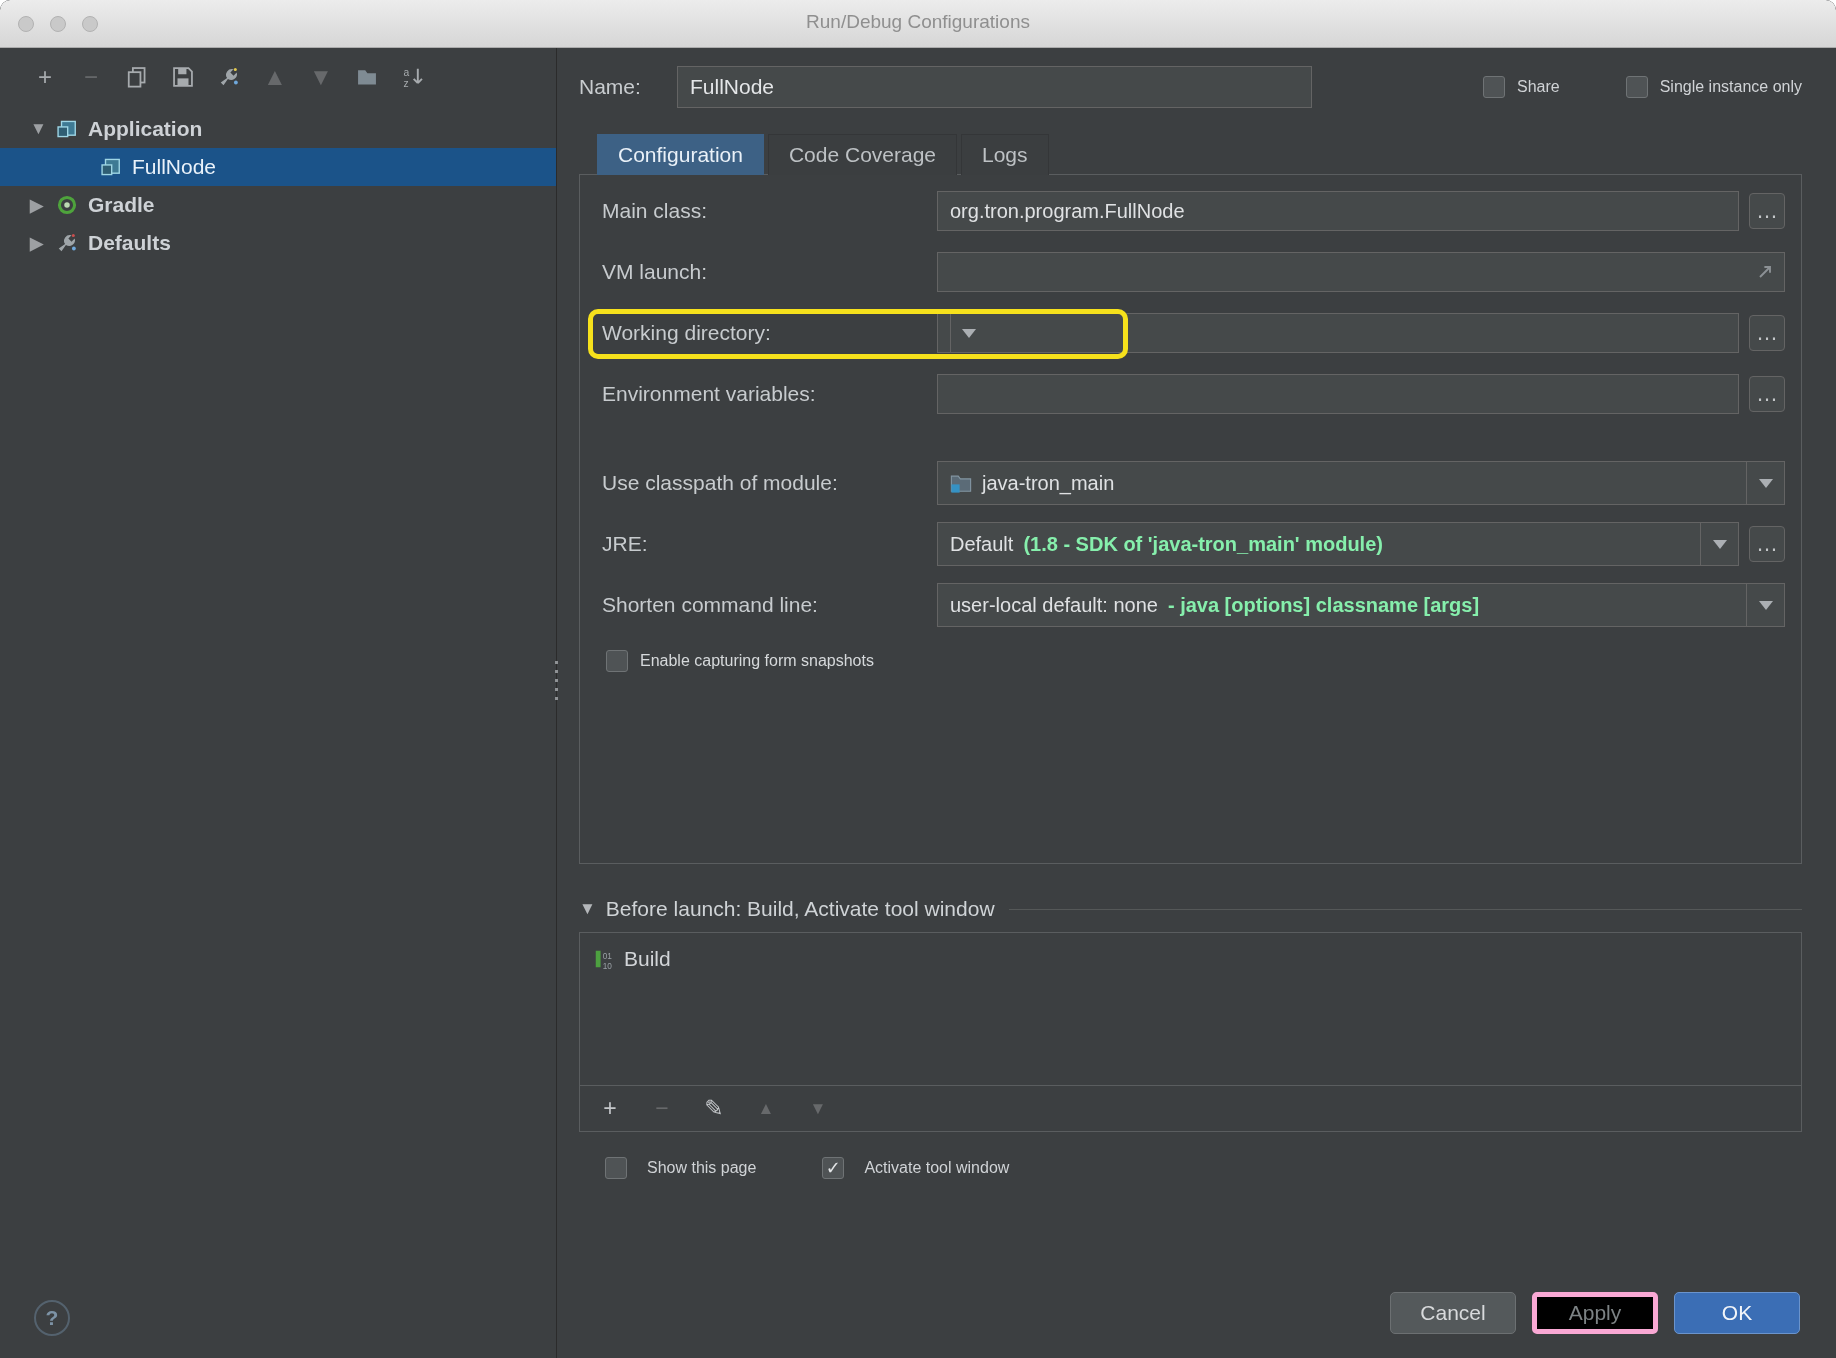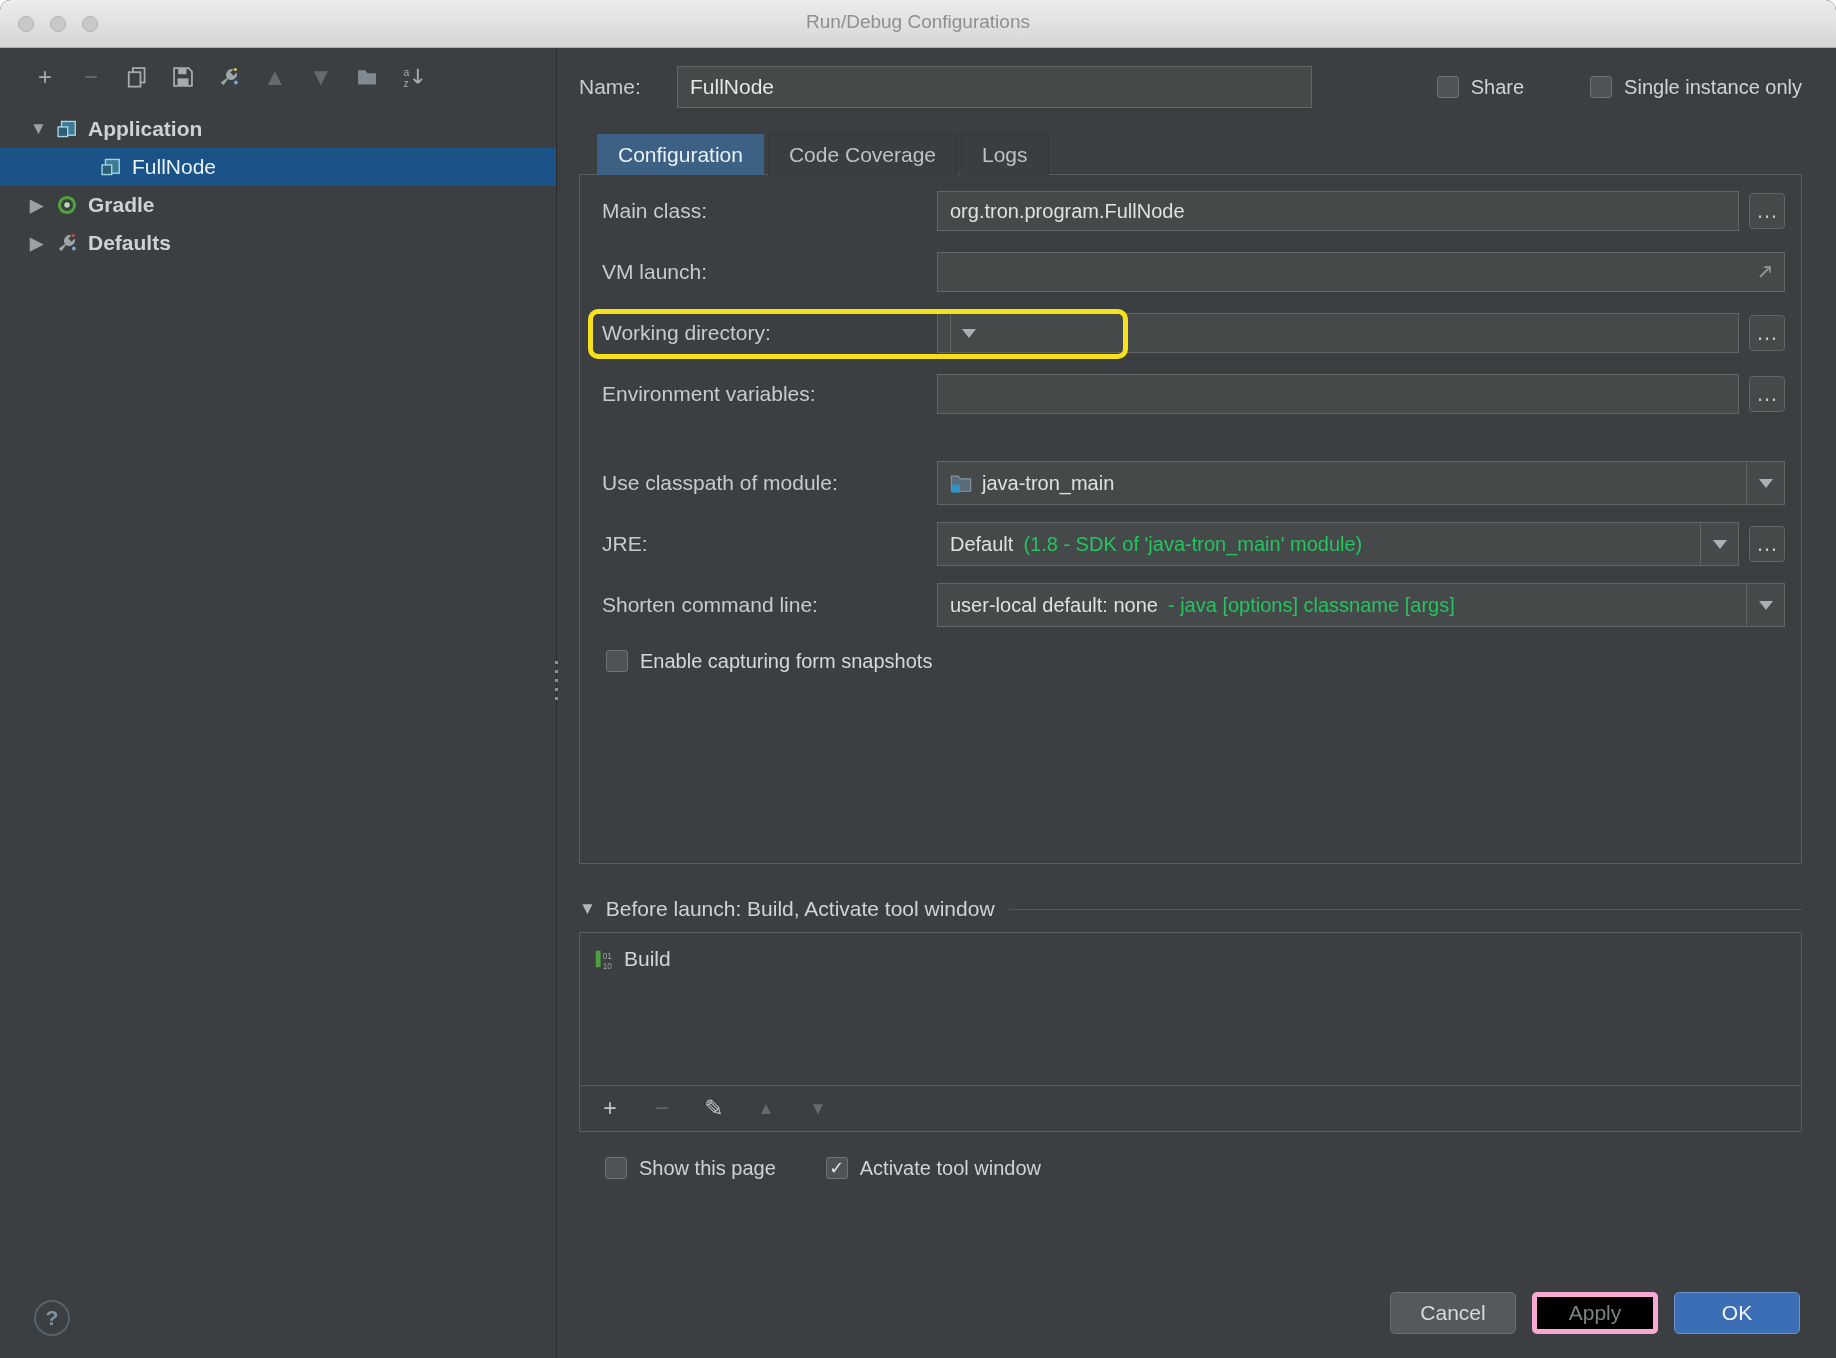--- a/index.html
+++ b/index.html
@@ -36,21 +36,21 @@
     border:2px solid #54626E; color:#7D93A6; font-size:21px; font-weight:bold; display:flex; align-items:center; justify-content:center; }
 
   
   .main { position:relative; flex:1; padding:0 34px 0 22px; }
 
   .name-row { display:flex; align-items:center; margin-top:18px; height:42px; }
   .name-label { width:98px; font-size:21px; color:#C8CCCF; }
   .name-input { width:635px; height:42px; background:#45494A; border:1px solid #646464; color:#E4E6E8; font-size:21px; padding:0 12px; font-family:"Liberation Sans", sans-serif; }
   .flag-group { margin-left:auto; display:flex; align-items:center; gap:12px; }
   .flag-gap { width:42px; }
-  .cb-label { font-size:20px; color:#D0D3D6; }
+  .cb-label { font-size:16px; color:#D0D3D6; }
 
   .checkbox { width:22px; height:22px; background:#4F5355; border:1px solid #6F7375; border-radius:3px;
     display:inline-flex; align-items:center; justify-content:center; flex:none; }
   .checkbox .mark { display:none; color:#E3E5E7; font-size:18px; line-height:1; }
   .checkbox.checked .mark { display:block; }
 
   
   .tabs { display:flex; margin-top:26px; padding-left:18px; position:relative; z-index:2; }
   .tab { padding:8px 20px; font-size:21px; color:#BDC1C4; background:#3B3E40; border:1px solid #343638; border-bottom:none; margin-right:4px; }
   .tab.active { background:#3D6185; color:#EAF1F8; border-color:#3D6185; }
@@ -59,21 +59,21 @@
   .panel { position:relative; border:1px solid #5A5D5F; height:690px; padding:14px 16px 0 22px; margin-top:-1px; }
   .frow { display:flex; align-items:center; height:44px; margin-bottom:17px; }
   .flabel { width:335px; font-size:21px; color:#C7CBCE; flex:none; }
   .tfield { flex:1; height:40px; background:#45494A; border:1px solid #646464; display:flex; align-items:center; padding:0 12px; font-size:20px; color:#DFE1E3; position:relative; }
   .tfield .mono { font-family:"DejaVu Sans Mono", monospace; font-size:20px; }
   .expand-ico { position:absolute; right:9px; top:9px; }
   .combo { flex:1; height:44px; background:#45494A; border:1px solid #646464; display:flex; align-items:center; padding:0 0 0 12px; font-size:20px; color:#DFE1E3; }
   .combo .ctext { flex:1; display:flex; align-items:center; gap:10px; overflow:hidden; white-space:nowrap; }
   .combo-arrow { width:38px; align-self:stretch; border-left:1px solid #646464; display:flex; align-items:center; justify-content:center; flex:none; }
   .combo-arrow::after { content:""; border:7px solid transparent; border-top:9px solid #ABAFB3; margin-top:8px; }
-  .hint { color:#22c55e; }
+  .hint { color:#86efac;font-weight:bold; }
   .dots-btn { width:36px; height:36px; margin-left:10px; background:#45494A; border:1px solid #646464; border-radius:4px;
     color:#C3C6C8; font-size:22px; display:flex; align-items:center; justify-content:center; flex:none; }
   .inner-arrow { align-self:stretch; width:36px; border-left:1px solid #646464; display:flex; align-items:center; justify-content:center; margin-right:-12px; }
   .inner-arrow::after { content:""; border:7px solid transparent; border-top:9px solid #ABAFB3; margin-top:8px; }
   .gap28 { height:28px; }
   .snap-row { display:flex; align-items:center; gap:12px; margin-top:6px; padding-left:4px; height:34px; }
   .snap-row .cb-label { color:#D6D9DB; }
 
   .highlight-box { position:absolute; left:8px; top:134px; width:540px; height:50px; border:5px solid #F6E11C; border-radius:10px; pointer-events:none; z-index:3; }
 
@@ -84,21 +84,21 @@
   .bl-line { flex:1; height:1px; background:#555858; margin-left:14px; }
 
   .bl-panel { border:1px solid #5A5D5F; height:200px; margin-top:8px; display:flex; flex-direction:column; }
   .bl-list { flex:1; padding:8px 14px; }
   .bl-item { display:flex; align-items:center; gap:10px; font-size:21px; color:#D2D5D8; height:36px; }
   .bl-toolbar { border-top:1px solid #5A5D5F; height:46px; display:flex; align-items:center; gap:28px; padding-left:18px; }
   .bl-tb { font-size:23px; color:#C4C7CA; width:24px; text-align:center; }
   .bl-tb.dim { color:#67696B; }
   .bl-tb.small { font-size:17px; }
 
-  .footer-cbs { display:flex; align-items:center; gap:12px; margin-top:20px; padding-left:26px; height:32px; }
+  .footer-cbs { display:flex; align-items:center; gap:20px; margin-top:20px; padding-left:26px; height:32px; }
   .footer-gap { width:26px; }
 
   
   .dlg-buttons { position:absolute; right:36px; bottom:24px; display:flex; gap:16px; }
   .btn { min-width:126px; height:42px; border-radius:5px; font-size:21px; display:flex; align-items:center; justify-content:center; padding:0 18px; }
   .btn-cancel { background:#54595B; border:1px solid #6C7072; color:#D8DADC; }
   .btn-apply { background:#000000; border:5px solid #f9a8d4; color:#7C8284; }
   .btn-ok { background:#3B6EB5; border:1px solid #6B94CC; color:#F2F5F9; }
 </style>
 </head>

